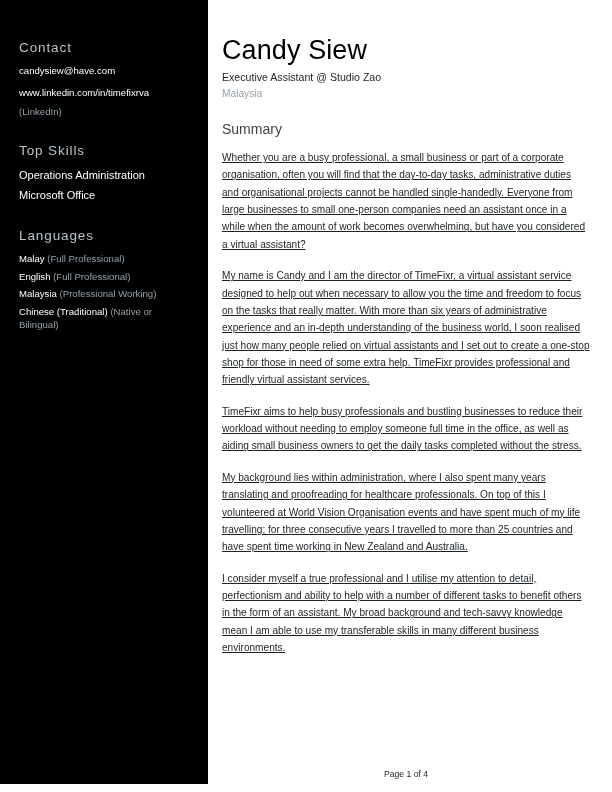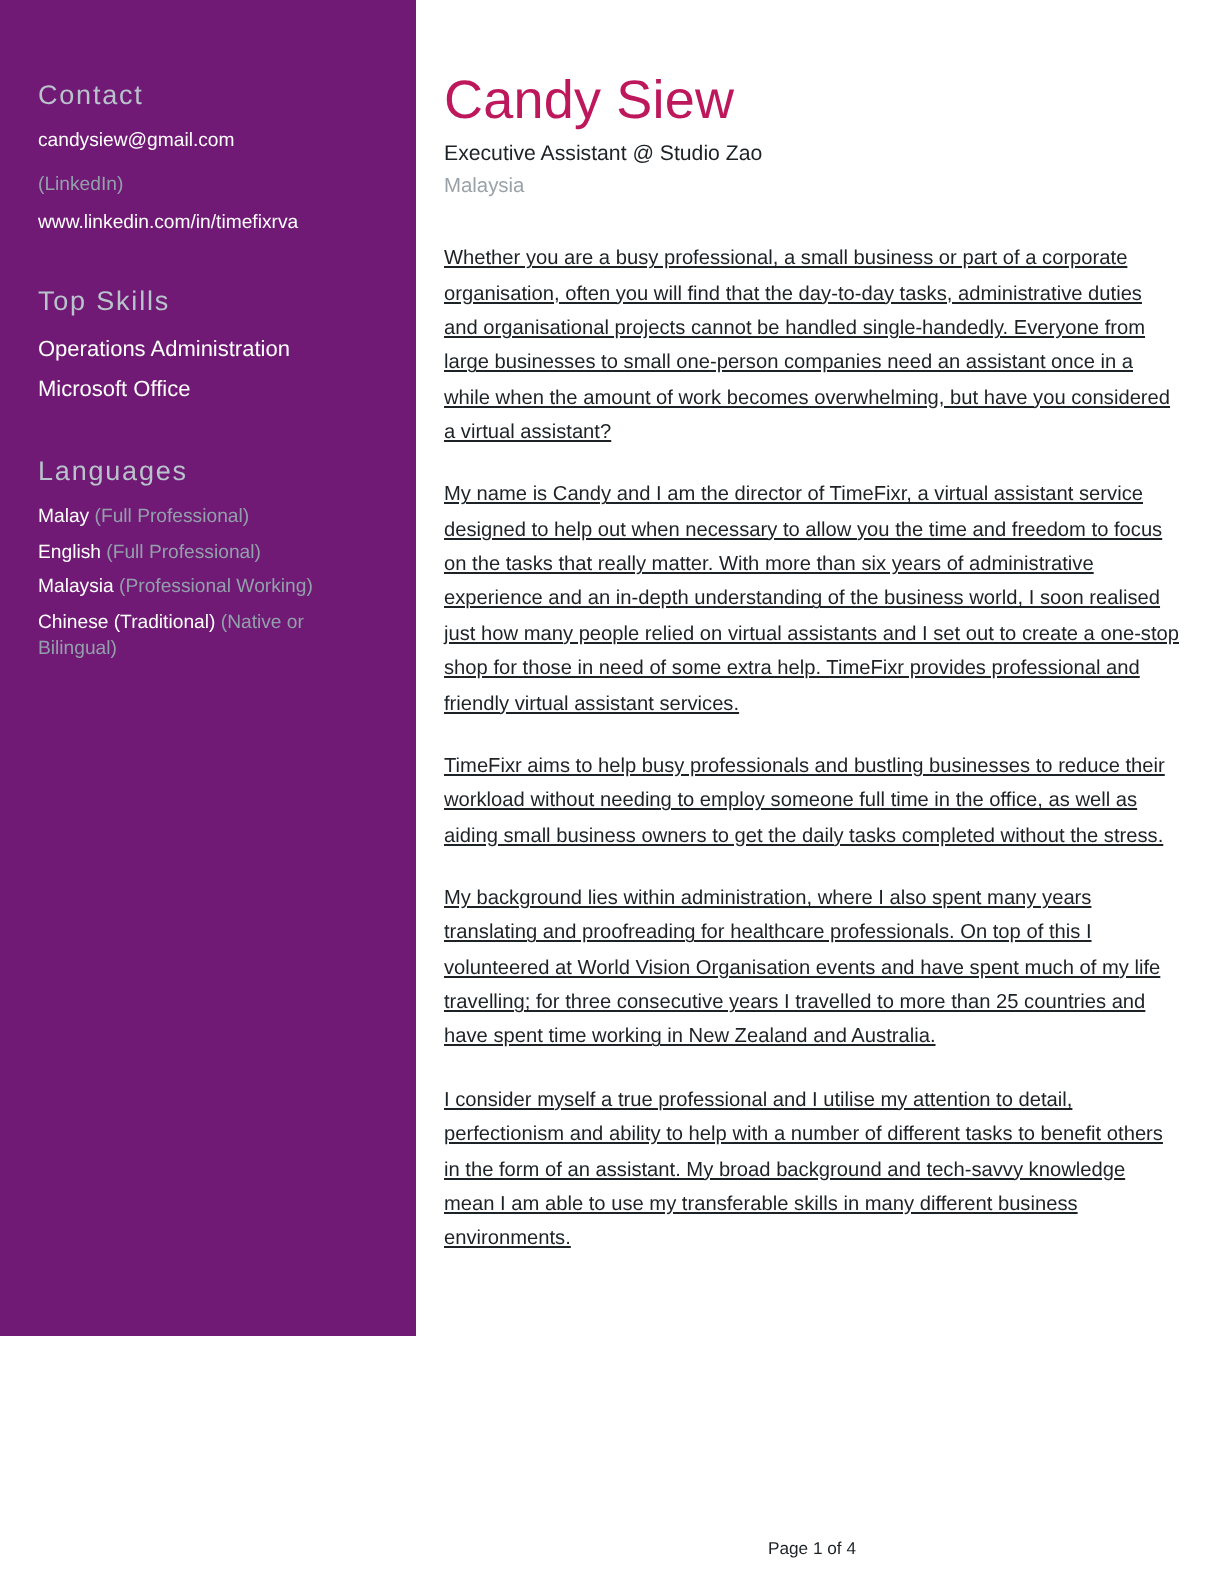--- a/index.html
+++ b/index.html
@@ -19,22 +19,22 @@
     height: 792px;
     background: #ffffff;
   }
 
   
   .sidebar {
     position: absolute;
     left: 0;
     top: 0;
     width: 208px;
-    height: 668px;
-    background: #701a75;
+    height: 784px;
+    background: #000000;
     box-sizing: border-box;
     padding: 40px 14px 0 19px;
   }
   .side-heading {
     font-size: 13.5px;
     color: #b9c3cb;
     letter-spacing: 0.9px;
     font-weight: 400;
     margin: 0 0 9px 0;
     line-height: 1.2;
@@ -77,21 +77,21 @@
     left: 222px;
     top: 0;
     width: 368px;
     height: 792px;
     box-sizing: border-box;
     padding-top: 35px;
   }
   .name {
     font-size: 27px;
     font-weight: 400;
-    color: #be185d;
+    color: #000000;
     margin: 0 0 6px 0;
     line-height: 1.12;
     letter-spacing: 0.1px;
   }
   .headline {
     font-size: 10.6px;
     color: #1d2226;
     margin: 0 0 2px 0;
     line-height: 1.3;
   }
@@ -133,24 +133,24 @@
 </style>
 </head>
 <body>
 
 <div class="page">
 
   <aside class="sidebar">
 
     <h2 class="side-heading">Contact</h2>
 
-    <p class="side-text block">candysiew@gmail.com</p>
+    <p class="side-text block">candysiew@have.com</p>
 
+    <p class="side-text">www.linkedin.com/in/timefixrva</p>
     <p class="side-text muted">(LinkedIn)</p>
-    <p class="side-text">www.linkedin.com/in/timefixrva</p>
 
     <h2 class="side-heading gap">Top Skills</h2>
 
     <div>
       <p class="skill-item">Operations Administration</p>
       <p class="skill-item">Microsoft Office</p>
     </div>
 
     <h2 class="side-heading gap">Languages</h2>
 
@@ -164,20 +164,21 @@
   </aside>
 
   <main class="main">
 
     <h1 class="name">Candy Siew</h1>
 
     <p class="headline">Executive Assistant @ Studio Zao</p>
 
     <p class="location">Malaysia</p>
 
+    <h2 class="section-title">Summary</h2>
 
     <p class="para">Whether you are a busy professional, a small business or part of a corporate organisation, often you will find that the day-to-day tasks, administrative duties and organisational projects cannot be handled single-handedly. Everyone from large businesses to small one-person companies need an assistant once in a while when the amount of work becomes overwhelming, but have you considered a virtual assistant?</p>
     <p class="para">My name is Candy and I am the director of TimeFixr, a virtual assistant service designed to help out when necessary to allow you the time and freedom to focus on the tasks that really matter. With more than six years of administrative experience and an in-depth understanding of the business world, I soon realised just how many people relied on virtual assistants and I set out to create a one-stop shop for those in need of some extra help. TimeFixr provides professional and friendly virtual assistant services.</p>
     <p class="para">TimeFixr aims to help busy professionals and bustling businesses to reduce their workload without needing to employ someone full time in the office, as well as aiding small business owners to get the daily tasks completed without the stress.</p>
     <p class="para">My background lies within administration, where I also spent many years translating and proofreading for healthcare professionals. On top of this I volunteered at World Vision Organisation events and have spent much of my life travelling; for three consecutive years I travelled to more than 25 countries and have spent time working in New Zealand and Australia.</p>
     <p class="para">I consider myself a true professional and I utilise my attention to detail, perfectionism and ability to help with a number of different tasks to benefit others in the form of an assistant. My broad background and tech-savvy knowledge mean I am able to use my transferable skills in many different business environments.</p>
 
   </main>
 
   <div class="footer">Page 1 of 4</div>

